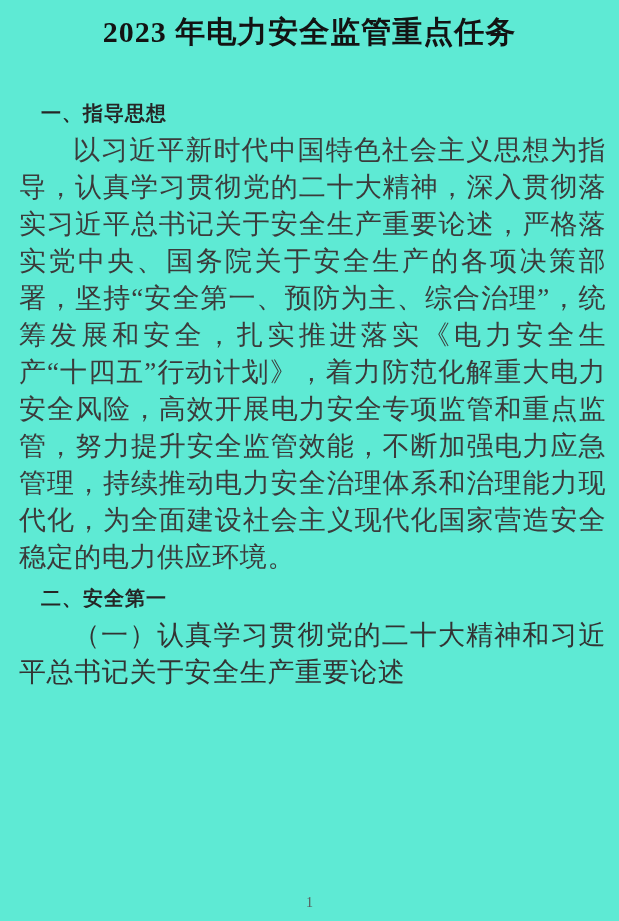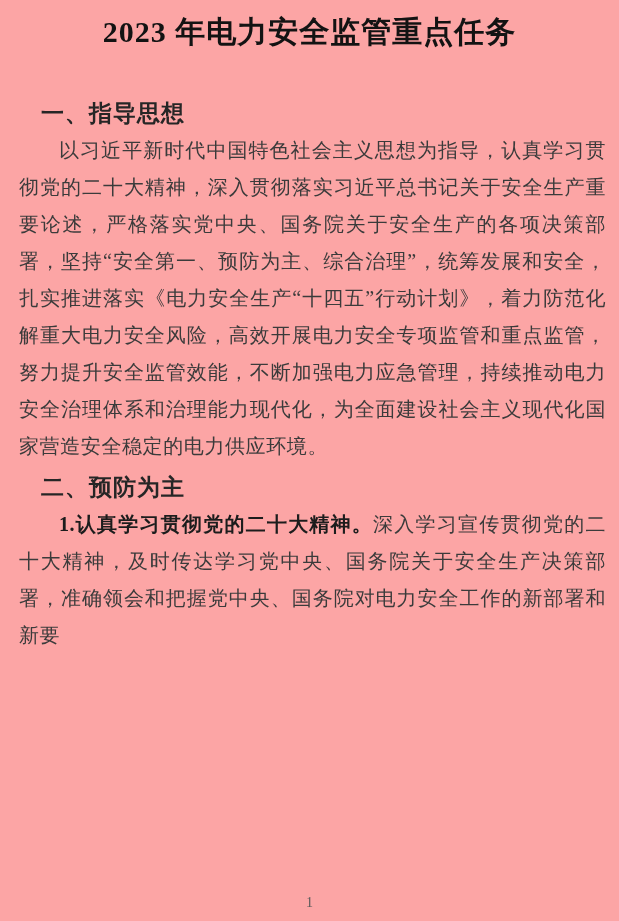--- a/index.html
+++ b/index.html
@@ -5,53 +5,53 @@
   html, body {
     margin: 0;
     padding: 0;
     background: #e8e8e8;
   }
   .page {
     position: relative;
     width: 619px;
     height: 921px;
     margin: 0 auto;
-    background: #fca5a5;
+    background: #5eead4;
     overflow: hidden;
     font-family: "Liberation Serif", "DejaVu Serif", serif;
     color: #3b3b3b;
   }
   .doc-title {
     margin: 12px 0 0 0;
     padding: 0;
     text-align: center;
     font-size: 30px;
     line-height: 40px;
     font-weight: bold;
     letter-spacing: 1px;
     color: #131313;
     font-family: "Liberation Serif", "DejaVu Serif", serif;
   }
   .sec-heading {
     margin: 4px 0 0 0;
     padding: 0 13px 0 41px;
     font-family: "Liberation Sans", "DejaVu Sans", sans-serif;
     font-weight: bold;
-    font-size: 23px;
+    font-size: 20px;
     line-height: 37px;
     letter-spacing: 1px;
     color: #262626;
   }
   .sec-heading.first {
     margin-top: 43px;
   }
   .para {
     margin: 0;
     padding: 0 13px 0 19px;
-    font-size: 20px;
+    font-size: 27px;
     line-height: 37px;
     letter-spacing: 0.6px;
     text-align: justify;
     text-indent: 2em;
     color: #3b3b3b;
   }
   .para.kai {
     color: #333333;
   }
   .task-lead {
@@ -74,22 +74,22 @@
 <body>
 
 <div class="page">
 
   <h1 class="doc-title">2023 年电力安全监管重点任务</h1>
 
   <h2 class="sec-heading first">一、指导思想</h2>
 
   <p class="para">以习近平新时代中国特色社会主义思想为指导，认真学习贯彻党的二十大精神，深入贯彻落实习近平总书记关于安全生产重要论述，严格落实党中央、国务院关于安全生产的各项决策部署，坚持“安全第一、预防为主、综合治理”，统筹发展和安全，扎实推进落实《电力安全生产“十四五”行动计划》，着力防范化解重大电力安全风险，高效开展电力安全专项监管和重点监管，努力提升安全监管效能，不断加强电力应急管理，持续推动电力安全治理体系和治理能力现代化，为全面建设社会主义现代化国家营造安全稳定的电力供应环境。</p>
 
-  <h2 class="sec-heading">二、预防为主</h2>
+  <h2 class="sec-heading">二、安全第一</h2>
 
 
 
+  <p class="para kai">（一）认真学习贯彻党的二十大精神和习近平总书记关于安全生产重要论述</p>
 
-  <p class="para"><b class="task-lead">1.认真学习贯彻党的二十大精神。</b><span>深入学习宣传贯彻党的二十大精神，及时传达学习党中央、国务院关于安全生产决策部署，准确领会和把握党中央、国务院对电力安全工作的新部署和新要</span></p>
 
   <div class="page-number">1</div>
 
 </div>
 
 </body></html>

